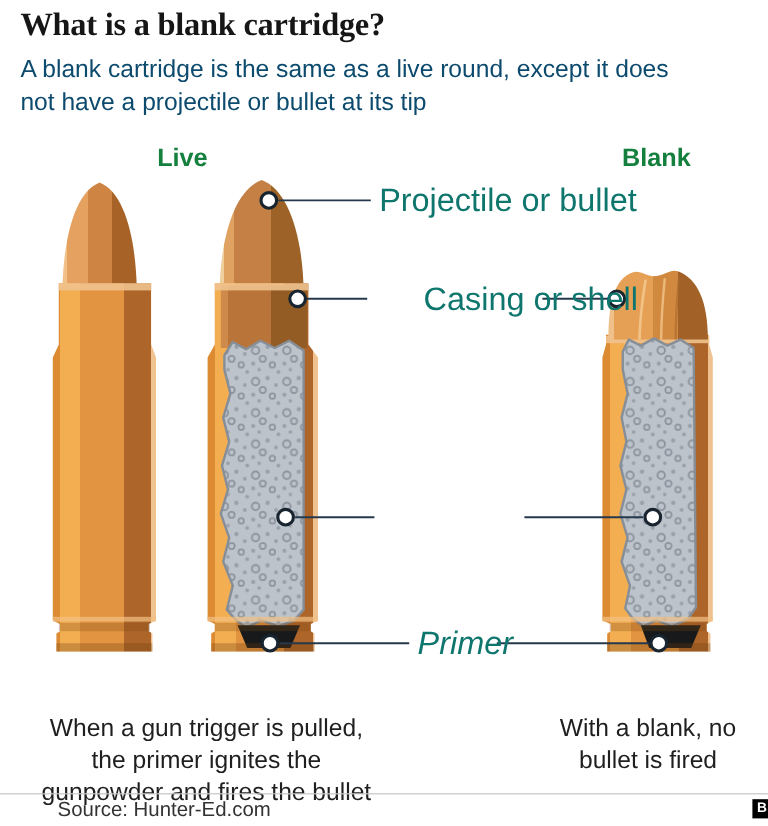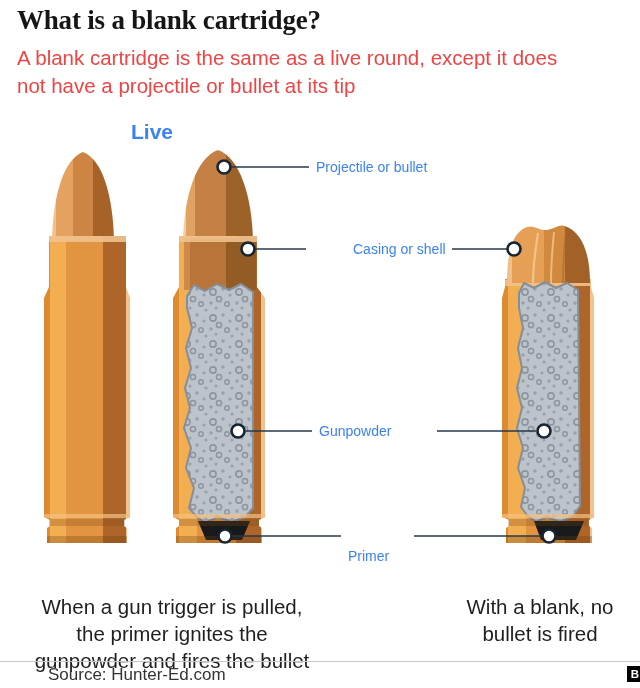--- a/index.html
+++ b/index.html
@@ -8,30 +8,30 @@
     font-family:"Liberation Sans","DejaVu Sans",sans-serif;overflow:hidden;padding-left:44px;
   }
   .abs{position:absolute;}
   .title{
     left:17px;top:5px;width:600px;
     font-family:"Liberation Serif","DejaVu Serif",serif;
     font-weight:700;font-size:27px;color:#161616;letter-spacing:-0.2px;
   }
   .subtitle{
     left:17px;top:44px;width:590px;font-size:20.5px;line-height:28px;
-    color:#ef4444;white-space:pre-line;
-  }
-  .col-heading{font-weight:700;font-size:21px;color:#3b82f6;text-align:center;width:100px;top:120px;}
+    color:#0c4a6e;white-space:pre-line;
+  }
+  .col-heading{font-weight:700;font-size:21px;color:#15803d;text-align:center;width:100px;top:120px;}
   .heading-live{left:102px;}
   .heading-blank{left:497px;}
-  .callout-label{font-size:14px;color:#3b82f6;line-height:22px;white-space:nowrap;}
+  .callout-label{font-size:27px;color:#0f766e;line-height:22px;white-space:nowrap;}
   .lbl-projectile{left:316px;top:156px;}
   .lbl-casing{left:314px;top:238px;margin-left:39px;}
   .lbl-gunpowder{left:319px;top:420px;}
-  .lbl-primer{left:348px;top:545px;}
+  .lbl-primer{left:348px;top:525px;font-style:italic;}
   .caption{
     font-size:20.5px;line-height:27px;color:#1f1f1f;text-align:center;white-space:pre-line;top:567px;margin-top:26px;
   }
   .caption-live{left:18px;width:308px;}
   .caption-blank{left:430px;width:220px;}
   .footer-rule{left:0;top:661px;width:640px;height:1px;background:#c6c6c6;}
   .source{left:7px;top:665px;font-size:17px;color:#333333;margin-left:41px;}
   .bbc-logo{right:5px;top:666px;display:flex;gap:2px;}
   .bbc-block{
     width:16px;height:16px;background:#000;color:#fff;font-weight:700;
@@ -42,20 +42,21 @@
 </head>
 <body>
 
 <div class="stage">
 
   <div class="abs title">What is a blank cartridge?</div>
   <div class="abs subtitle">A blank cartridge is the same as a live round, except it does
 not have a projectile or bullet at its tip</div>
 
   <div class="abs col-heading heading-live">Live</div>
+  <div class="abs col-heading heading-blank">Blank</div>
 
   <svg class="abs" style="left:0;top:0;" width="640" height="688" viewBox="0 0 640 688">
     <defs>
       <linearGradient id="caseGrad" x1="0" y1="0" x2="1" y2="0">
         <stop offset="0" stop-color="#DD8B33"></stop>
           <stop offset="0.07" stop-color="#DD8B33"></stop>
         <stop offset="0.07" stop-color="#F3AE52"></stop>
           <stop offset="0.26" stop-color="#F3AE52"></stop>
         <stop offset="0.26" stop-color="#E29440"></stop>
           <stop offset="0.69" stop-color="#E29440"></stop>
@@ -172,21 +173,20 @@
       <circle cx="514" cy="249" r="6.5"></circle>
       <circle cx="238" cy="431" r="6.5"></circle>
       <circle cx="544" cy="431" r="6.5"></circle>
       <circle cx="225" cy="536" r="6.5"></circle>
       <circle cx="549" cy="536" r="6.5"></circle>
     </g>
   </svg>
 
   <div class="abs callout-label lbl-projectile">Projectile or bullet</div>
   <div class="abs callout-label lbl-casing">Casing or shell</div>
-  <div class="abs callout-label lbl-gunpowder">Gunpowder</div>
   <div class="abs callout-label lbl-primer">Primer</div>
 
   <div class="abs caption caption-live">When a gun trigger is pulled,
 the primer ignites the
 gunpowder and fires the bullet</div>
   <div class="abs caption caption-blank">With a blank, no
 bullet is fired</div>
 
   <div class="abs footer-rule"></div>
   <div class="abs source">Source: Hunter-Ed.com</div>

